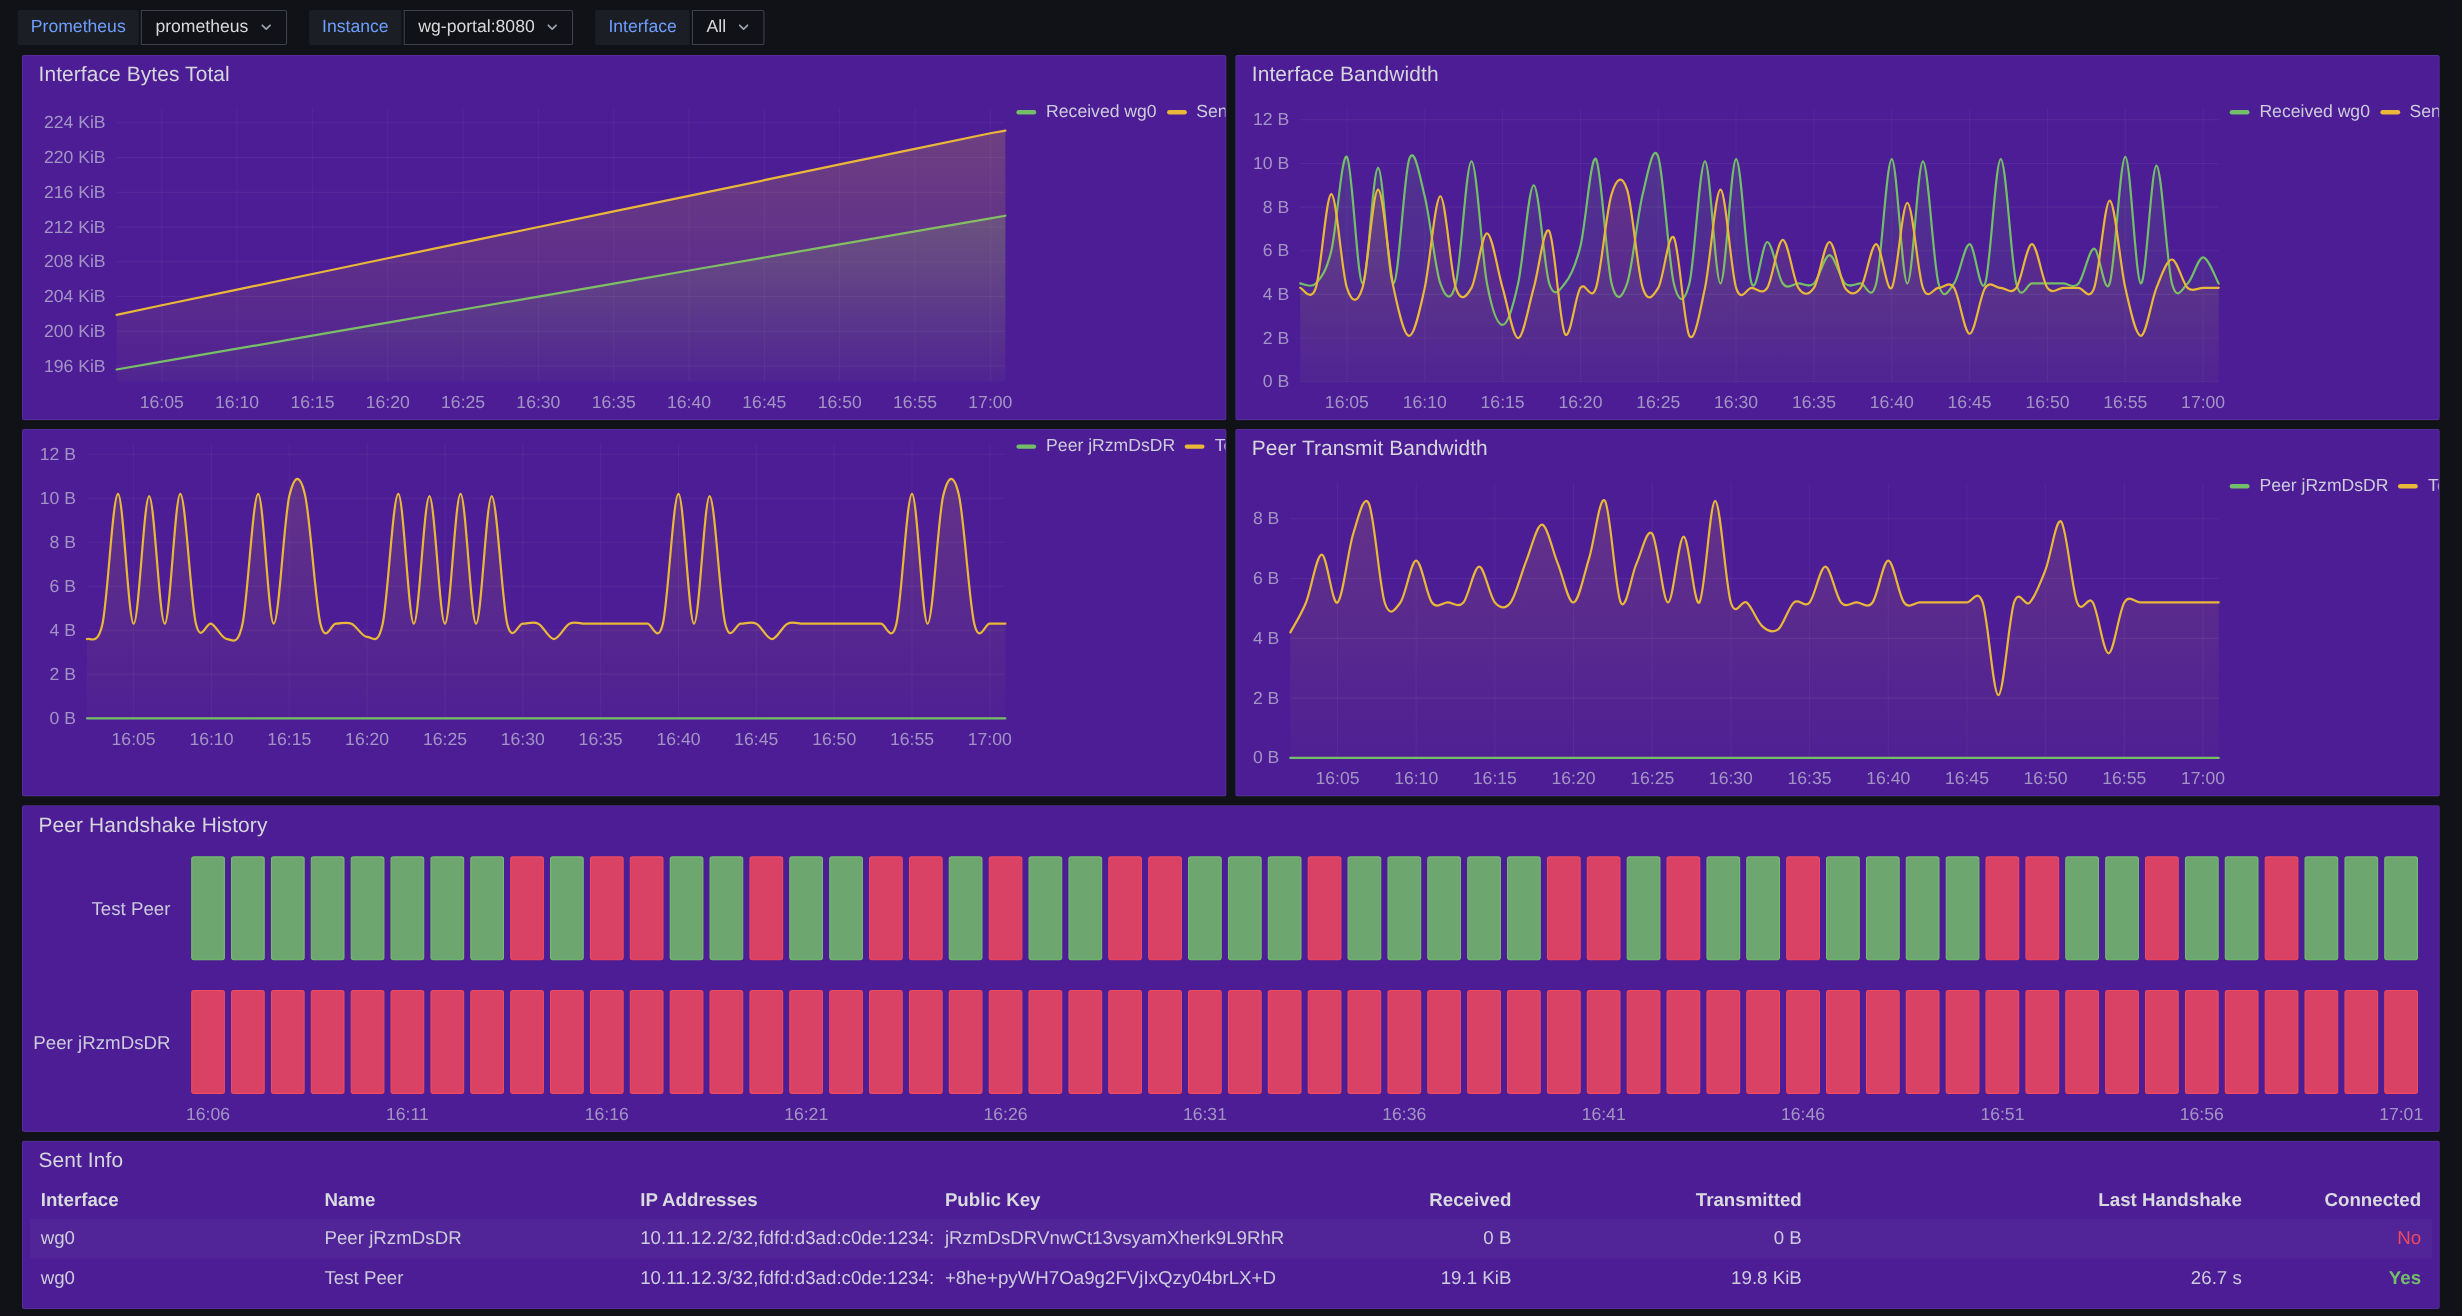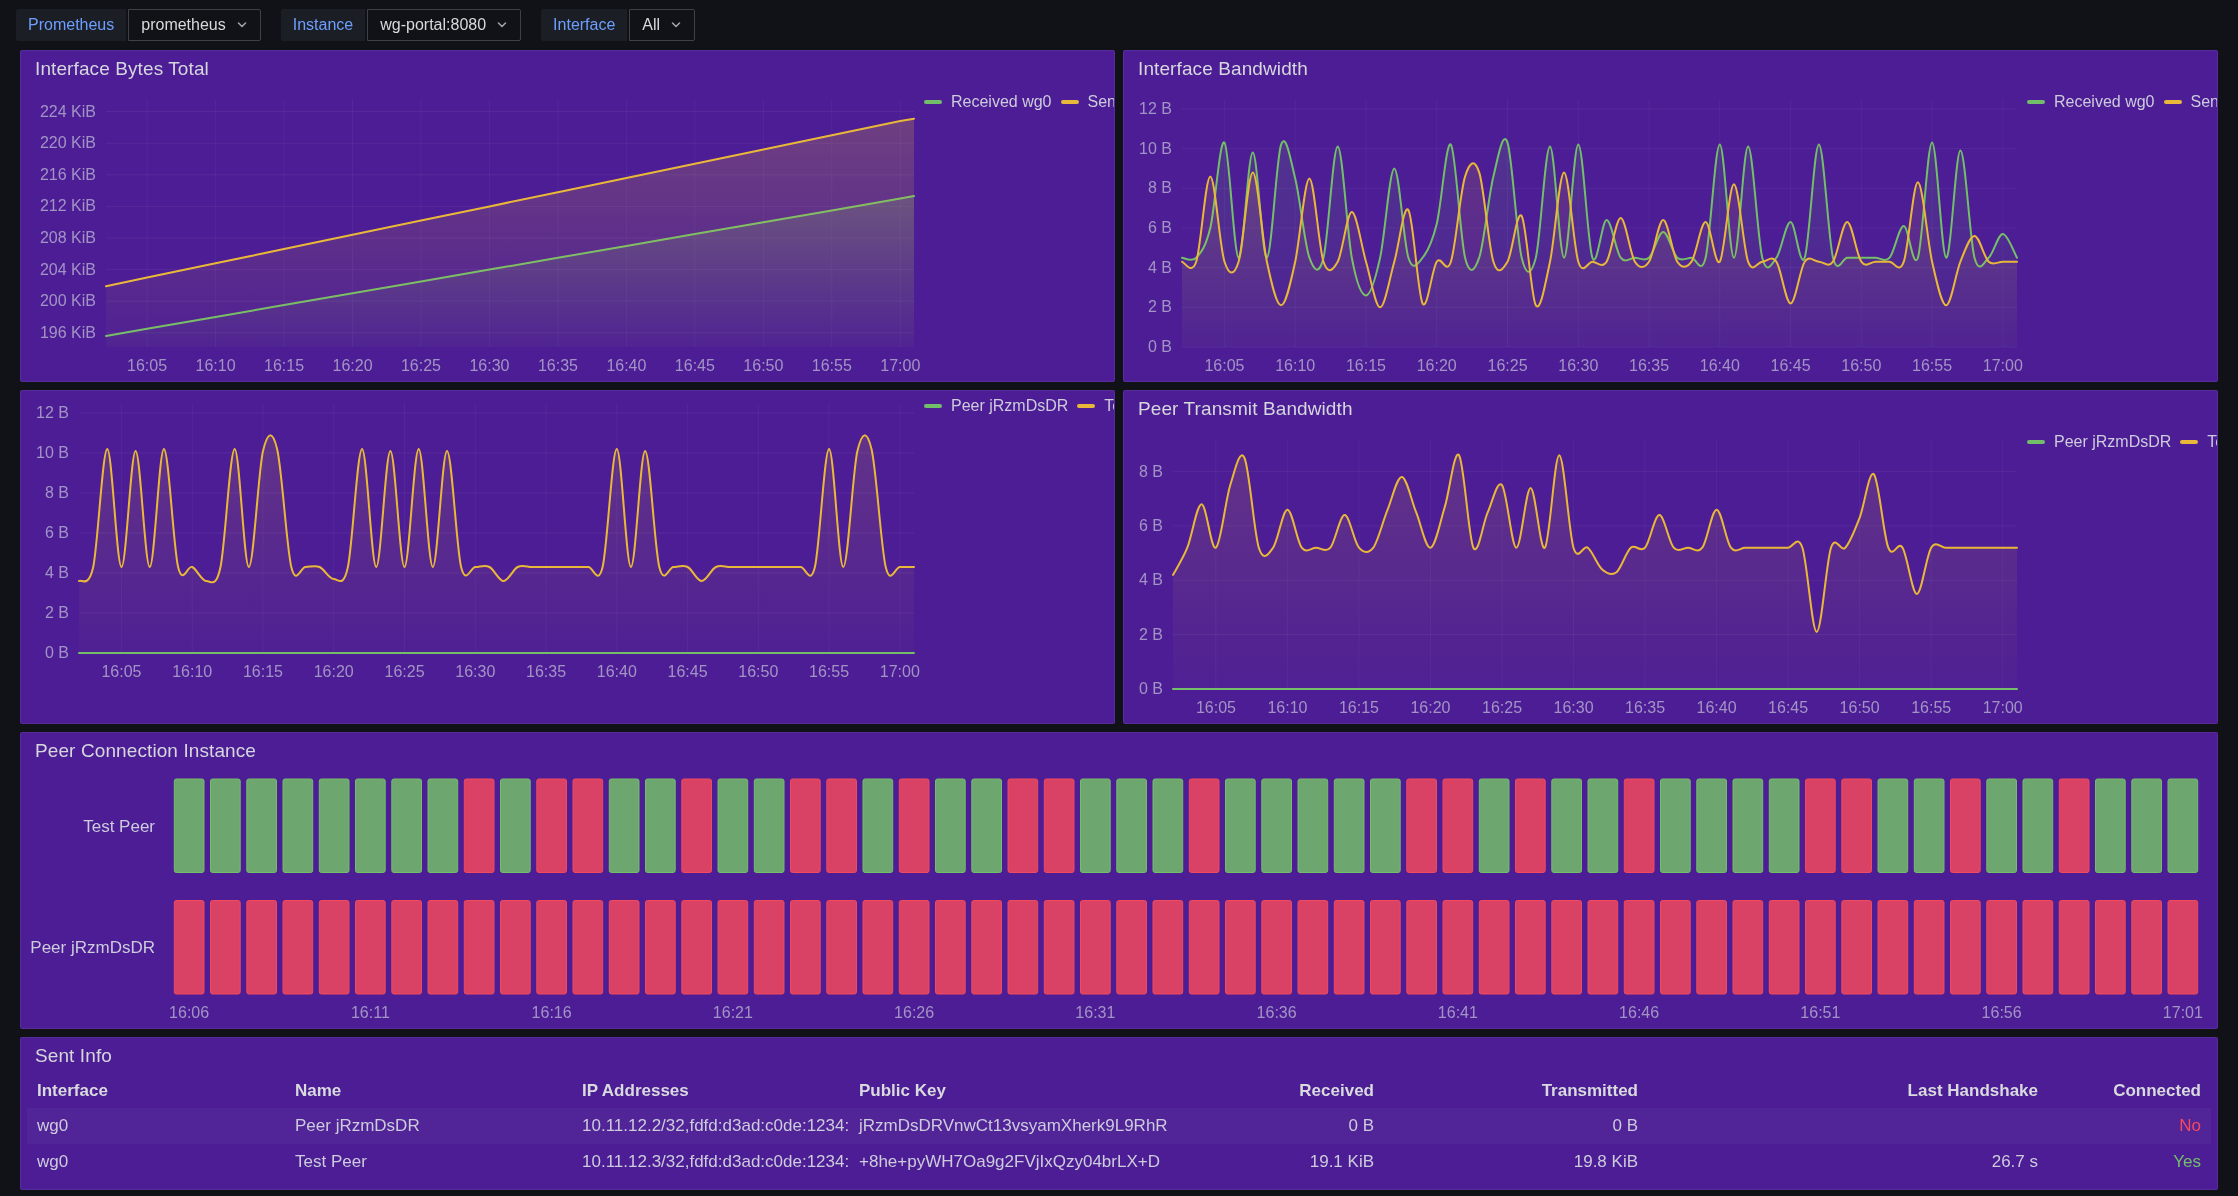--- a/index.html
+++ b/index.html
@@ -358,21 +358,21 @@
               <span>Test Peer</span>
             </div>
           </div>
         </div>
       </section>
     </div>
 
     <div class="row" style="height:297px">
       <section class="panel">
         <header class="panel-header">
-          <h2 class="panel-title">Peer Connection Instance</h2>
+          <h2 class="panel-title">Peer Handshake History</h2>
         </header>
         <div class="panel-body">
           <div class="chart"><svg width="2196" height="259">
                 <text x="134" y="62.75" text-anchor="end" class="rowlabel">Test Peer</text>
                 <rect x="153.3" y="10.0" width="29.7" height="93.5" rx="2" fill="#73bf69" fill-opacity="0.85" stroke="#73bf69" stroke-width="1"></rect>
                 <rect x="189.5" y="10.0" width="29.7" height="93.5" rx="2" fill="#73bf69" fill-opacity="0.85" stroke="#73bf69" stroke-width="1"></rect>
                 <rect x="225.8" y="10.0" width="29.7" height="93.5" rx="2" fill="#73bf69" fill-opacity="0.85" stroke="#73bf69" stroke-width="1"></rect>
                 <rect x="262.0" y="10.0" width="29.7" height="93.5" rx="2" fill="#73bf69" fill-opacity="0.85" stroke="#73bf69" stroke-width="1"></rect>
                 <rect x="298.3" y="10.0" width="29.7" height="93.5" rx="2" fill="#73bf69" fill-opacity="0.85" stroke="#73bf69" stroke-width="1"></rect>
                 <rect x="334.5" y="10.0" width="29.7" height="93.5" rx="2" fill="#73bf69" fill-opacity="0.85" stroke="#73bf69" stroke-width="1"></rect>
@@ -527,20 +527,20 @@
               <div class="tcell right" style="color: rgb(242, 73, 92);">No</div>
             </div>
             <div class="trow">
               <div class="tcell left">wg0</div>
               <div class="tcell left">Test Peer</div>
               <div class="tcell left">10.11.12.3/32,fdfd:d3ad:c0de:1234::2/128</div>
               <div class="tcell left">+8he+pyWH7Oa9g2FVjIxQzy04brLX+D</div>
               <div class="tcell right">19.1 KiB</div>
               <div class="tcell right">19.8 KiB</div>
               <div class="tcell right">26.7 s</div>
-              <div class="tcell right" style="color: rgb(115, 191, 105);">Yes</div>
+              <div class="tcell right" style="color: rgb(115, 191, 105); font-weight: bold;">Yes</div>
             </div>
           </div>
       </section>
     </div>
 
   </div>
 </div>
 
 </body></html>

